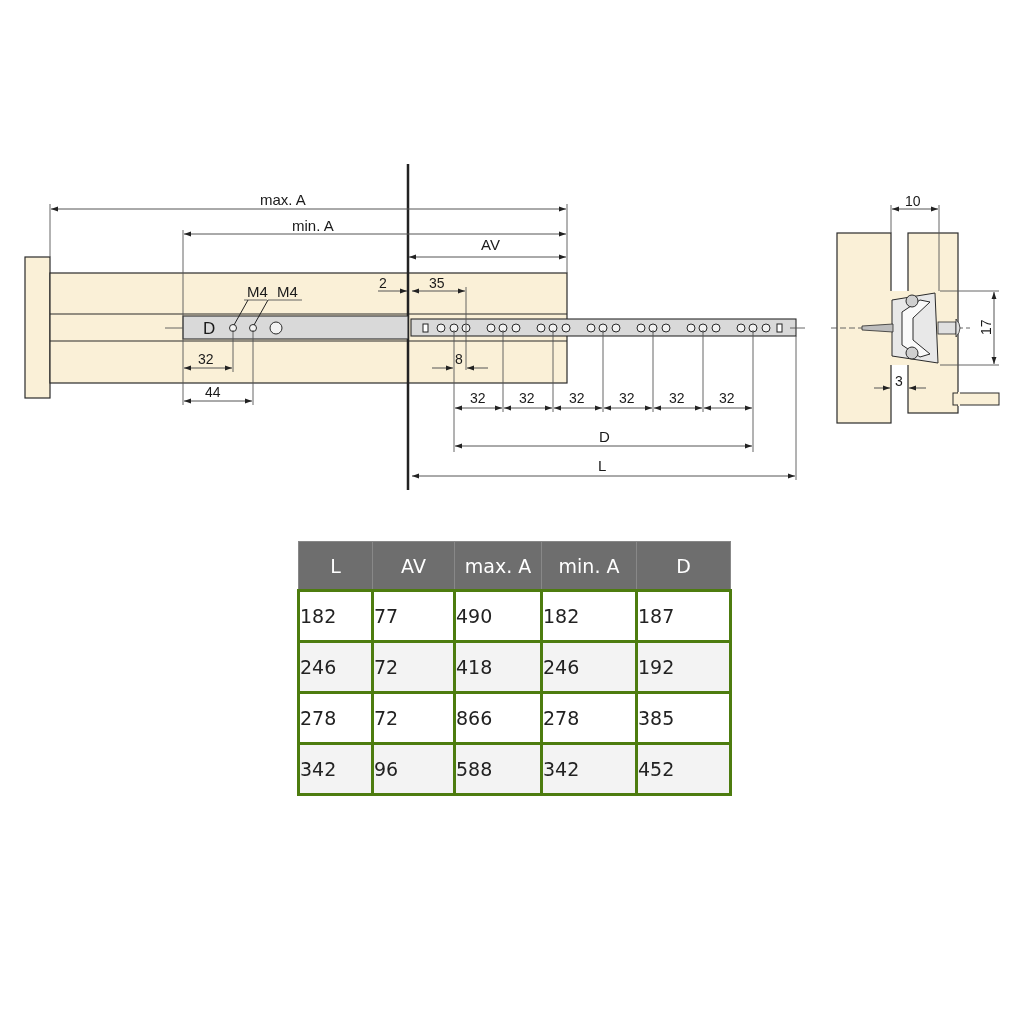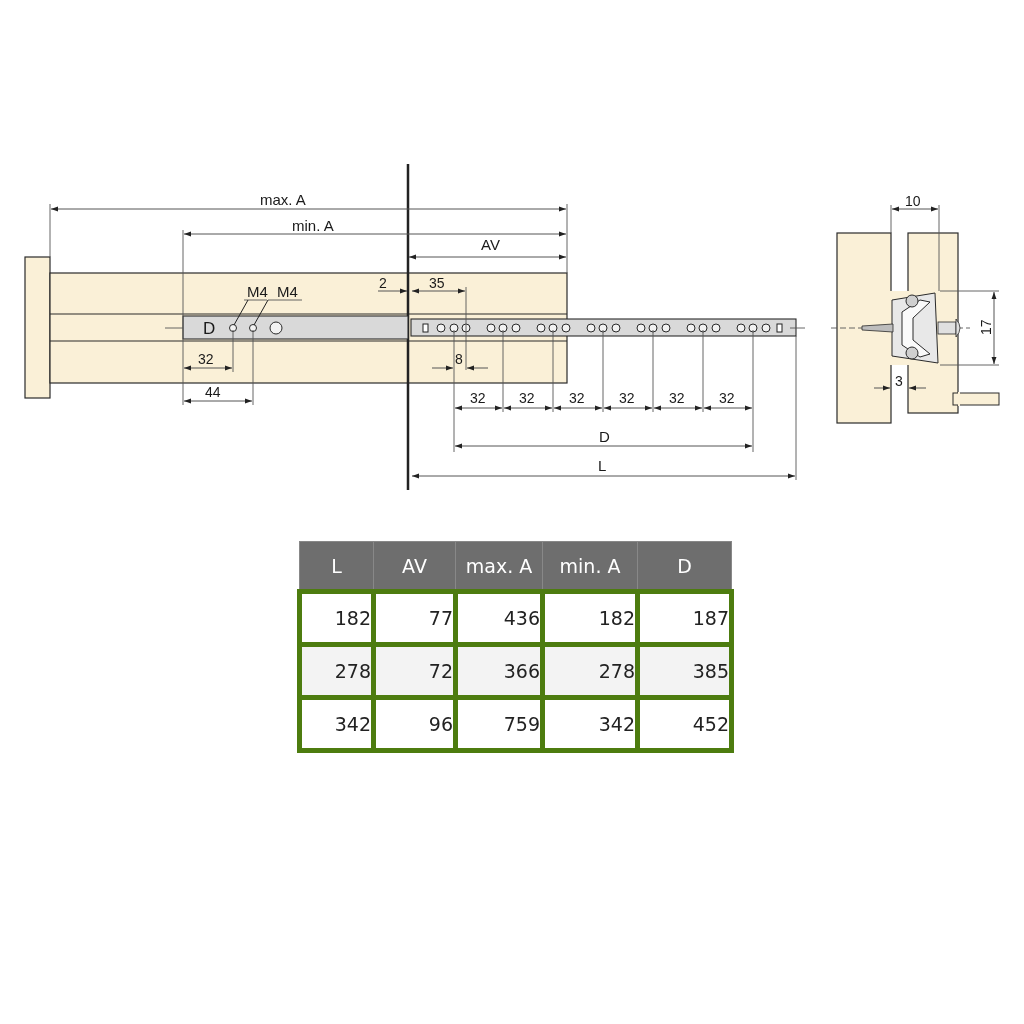--- a/index.html
+++ b/index.html
@@ -9,22 +9,22 @@
   #drawing text { font-family: "Liberation Sans", sans-serif; fill: #1a1a1a; }
   .dim { stroke: #555; stroke-width: 1; fill: none; }
   .ext { stroke: #555; stroke-width: 0.9; fill: none; }
   .wood { fill: #faf0d7; stroke: #2a2a2a; stroke-width: 1.2; }
   .rail { fill: #d9d9d9; stroke: #2a2a2a; stroke-width: 1.1; }
   .hole { fill: #f2f2f2; stroke: #2a2a2a; stroke-width: 1; }
   #spec-table { position: absolute; left: 297px; top: 541px; border-collapse: collapse;
                 font-family: "DejaVu Sans", sans-serif; }
   #spec-table th { background: #6e6e6e; color: #ffffff; font-weight: normal; font-size: 19px;
                    height: 47px; text-align: center; border: 1px solid #888; padding: 0; }
-  #spec-table td { font-size: 19px; color: #222; height: 48px; text-align: right;
-                   border: 5px solid #4d7c0f; padding: 0; }
+  #spec-table td { font-size: 19px; color: #222; height: 48px; text-align: left;
+                   border: 3px solid #4d7c0f; padding: 0; }
   #spec-table tr:nth-child(even) td { background: #f3f3f3; }
   #spec-table tr:nth-child(odd) td { background: #ffffff; }
   .c0 { width: 73px; } .c1 { width: 81px; } .c2 { width: 86px; } .c3 { width: 94px; } .c4 { width: 93px; }
 </style>
 </head>
 <body>
 
 <svg id="drawing" viewBox="0 0 1024 520" xmlns="http://www.w3.org/2000/svg">
   <defs>
     <marker id="arr" viewBox="0 0 10 10" refX="10" refY="5" markerWidth="9" markerHeight="7" orient="auto-start-reverse">
@@ -182,32 +182,39 @@
       <th class="c1">AV</th>
       <th class="c2">max. A</th>
       <th class="c3">min. A</th>
       <th class="c4">D</th>
     </tr>
   </thead>
   <tbody>
     <tr>
       <td>182</td>
       <td>77</td>
-      <td>436</td>
+      <td>490</td>
       <td>182</td>
       <td>187</td>
     </tr>
     <tr>
+      <td>246</td>
+      <td>72</td>
+      <td>418</td>
+      <td>246</td>
+      <td>192</td>
+    </tr>
+    <tr>
       <td>278</td>
       <td>72</td>
-      <td>366</td>
+      <td>866</td>
       <td>278</td>
       <td>385</td>
     </tr>
     <tr>
       <td>342</td>
       <td>96</td>
-      <td>759</td>
+      <td>588</td>
       <td>342</td>
       <td>452</td>
     </tr>
   </tbody>
 </table>
 
 </body></html>

